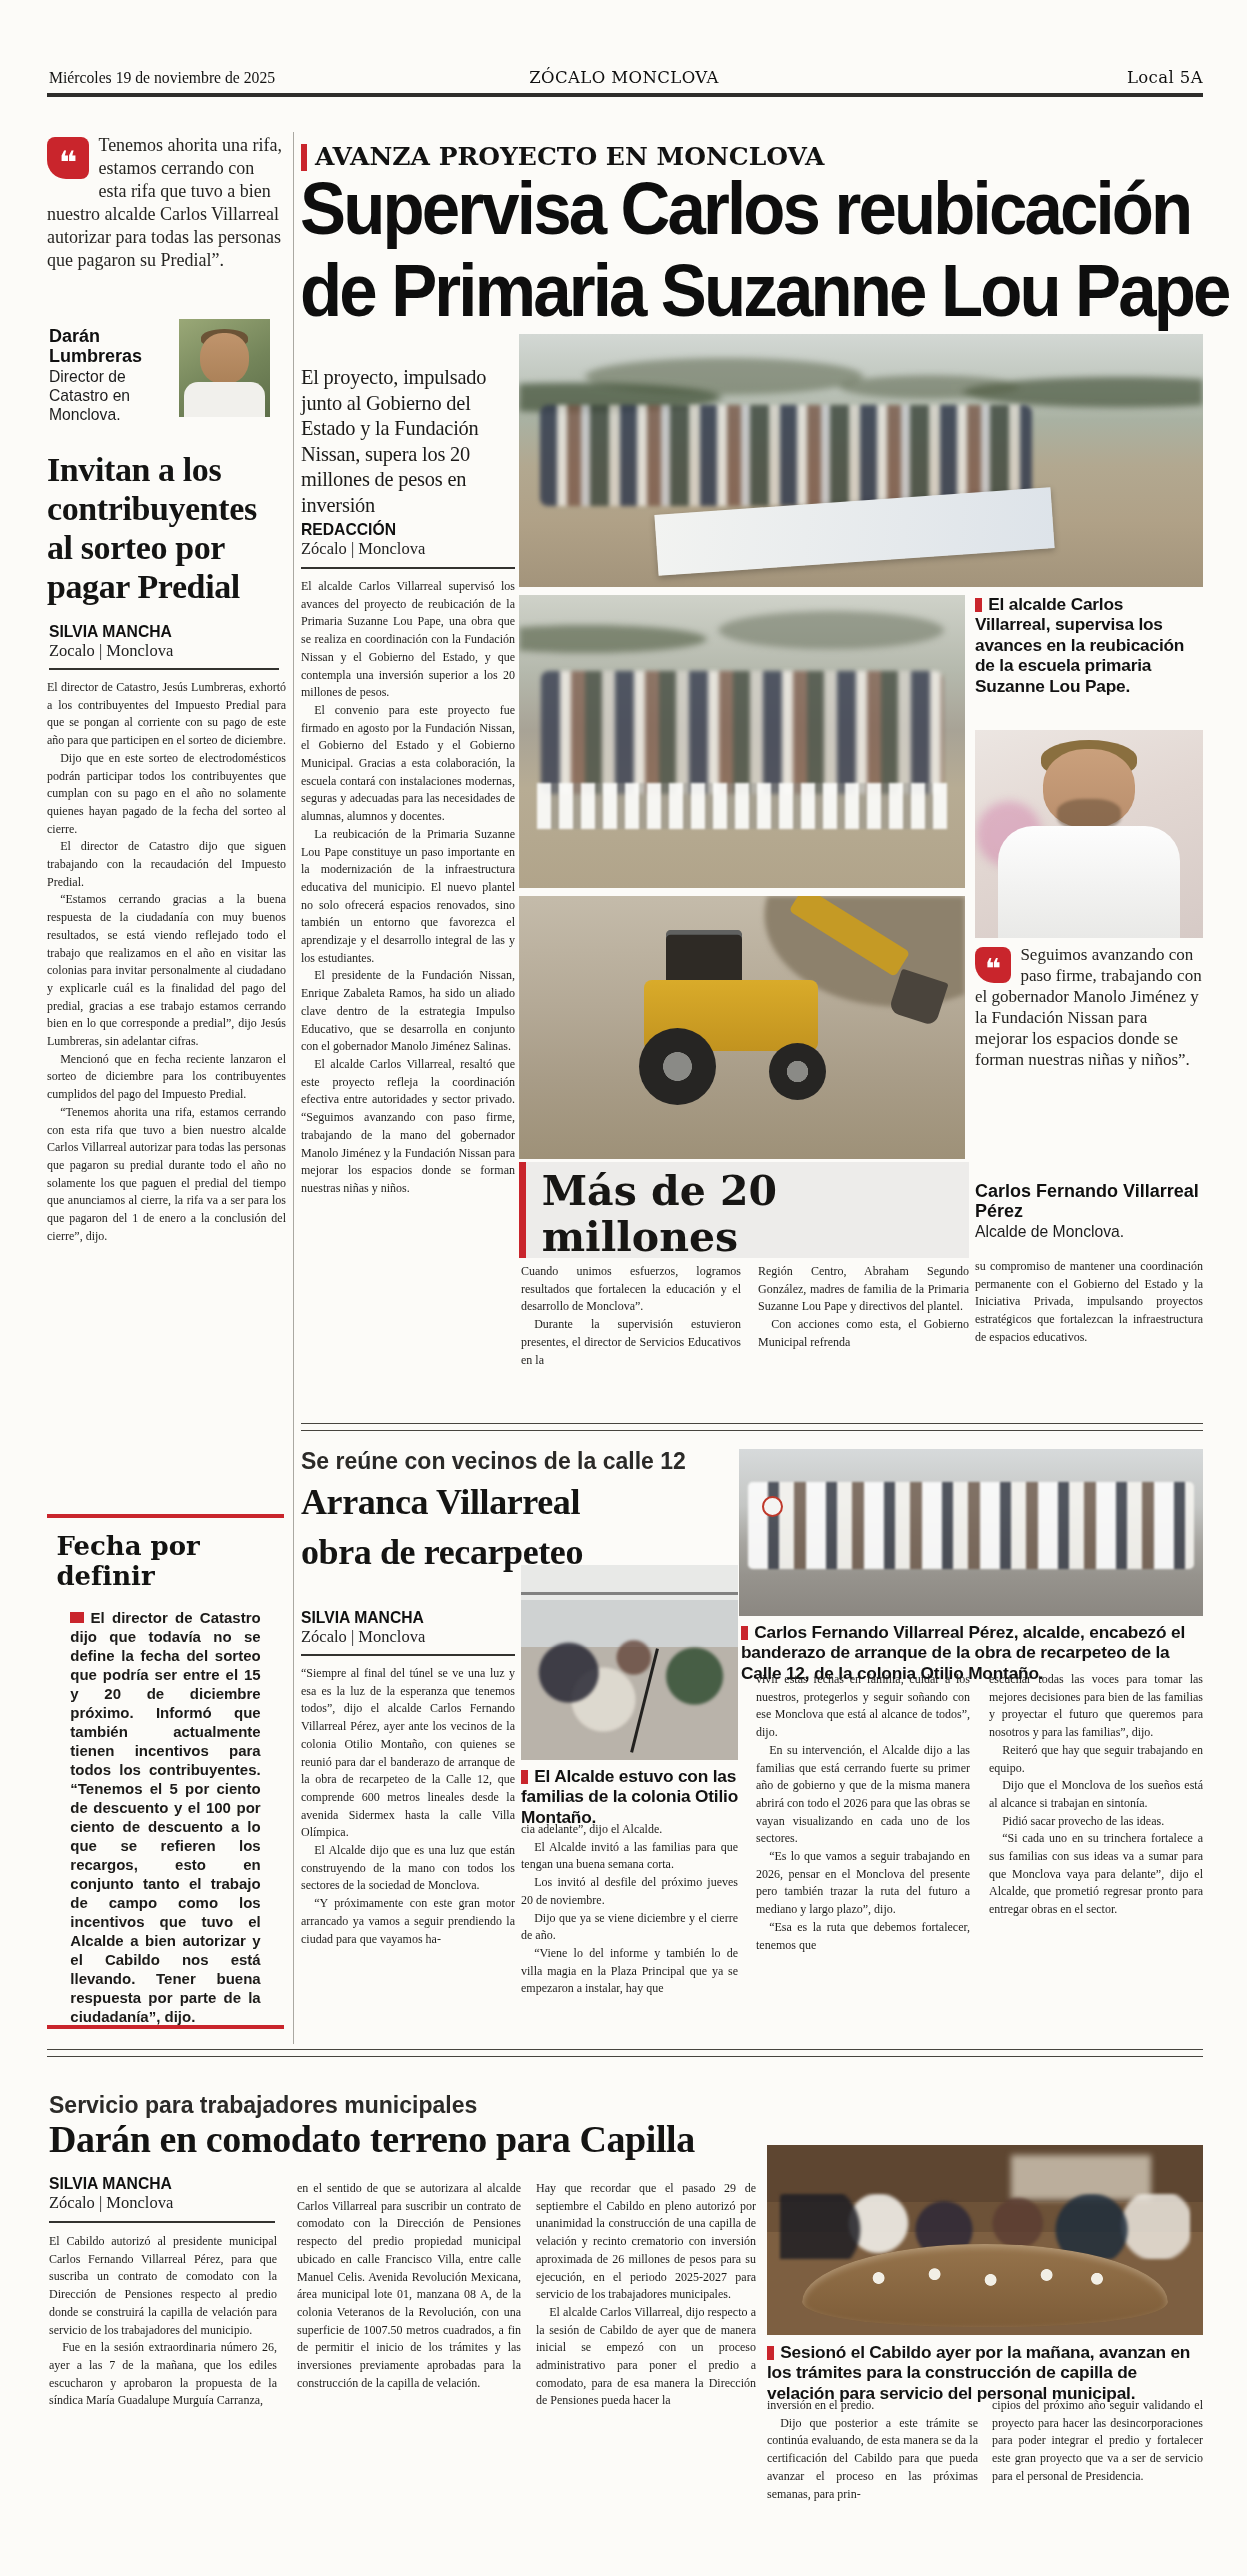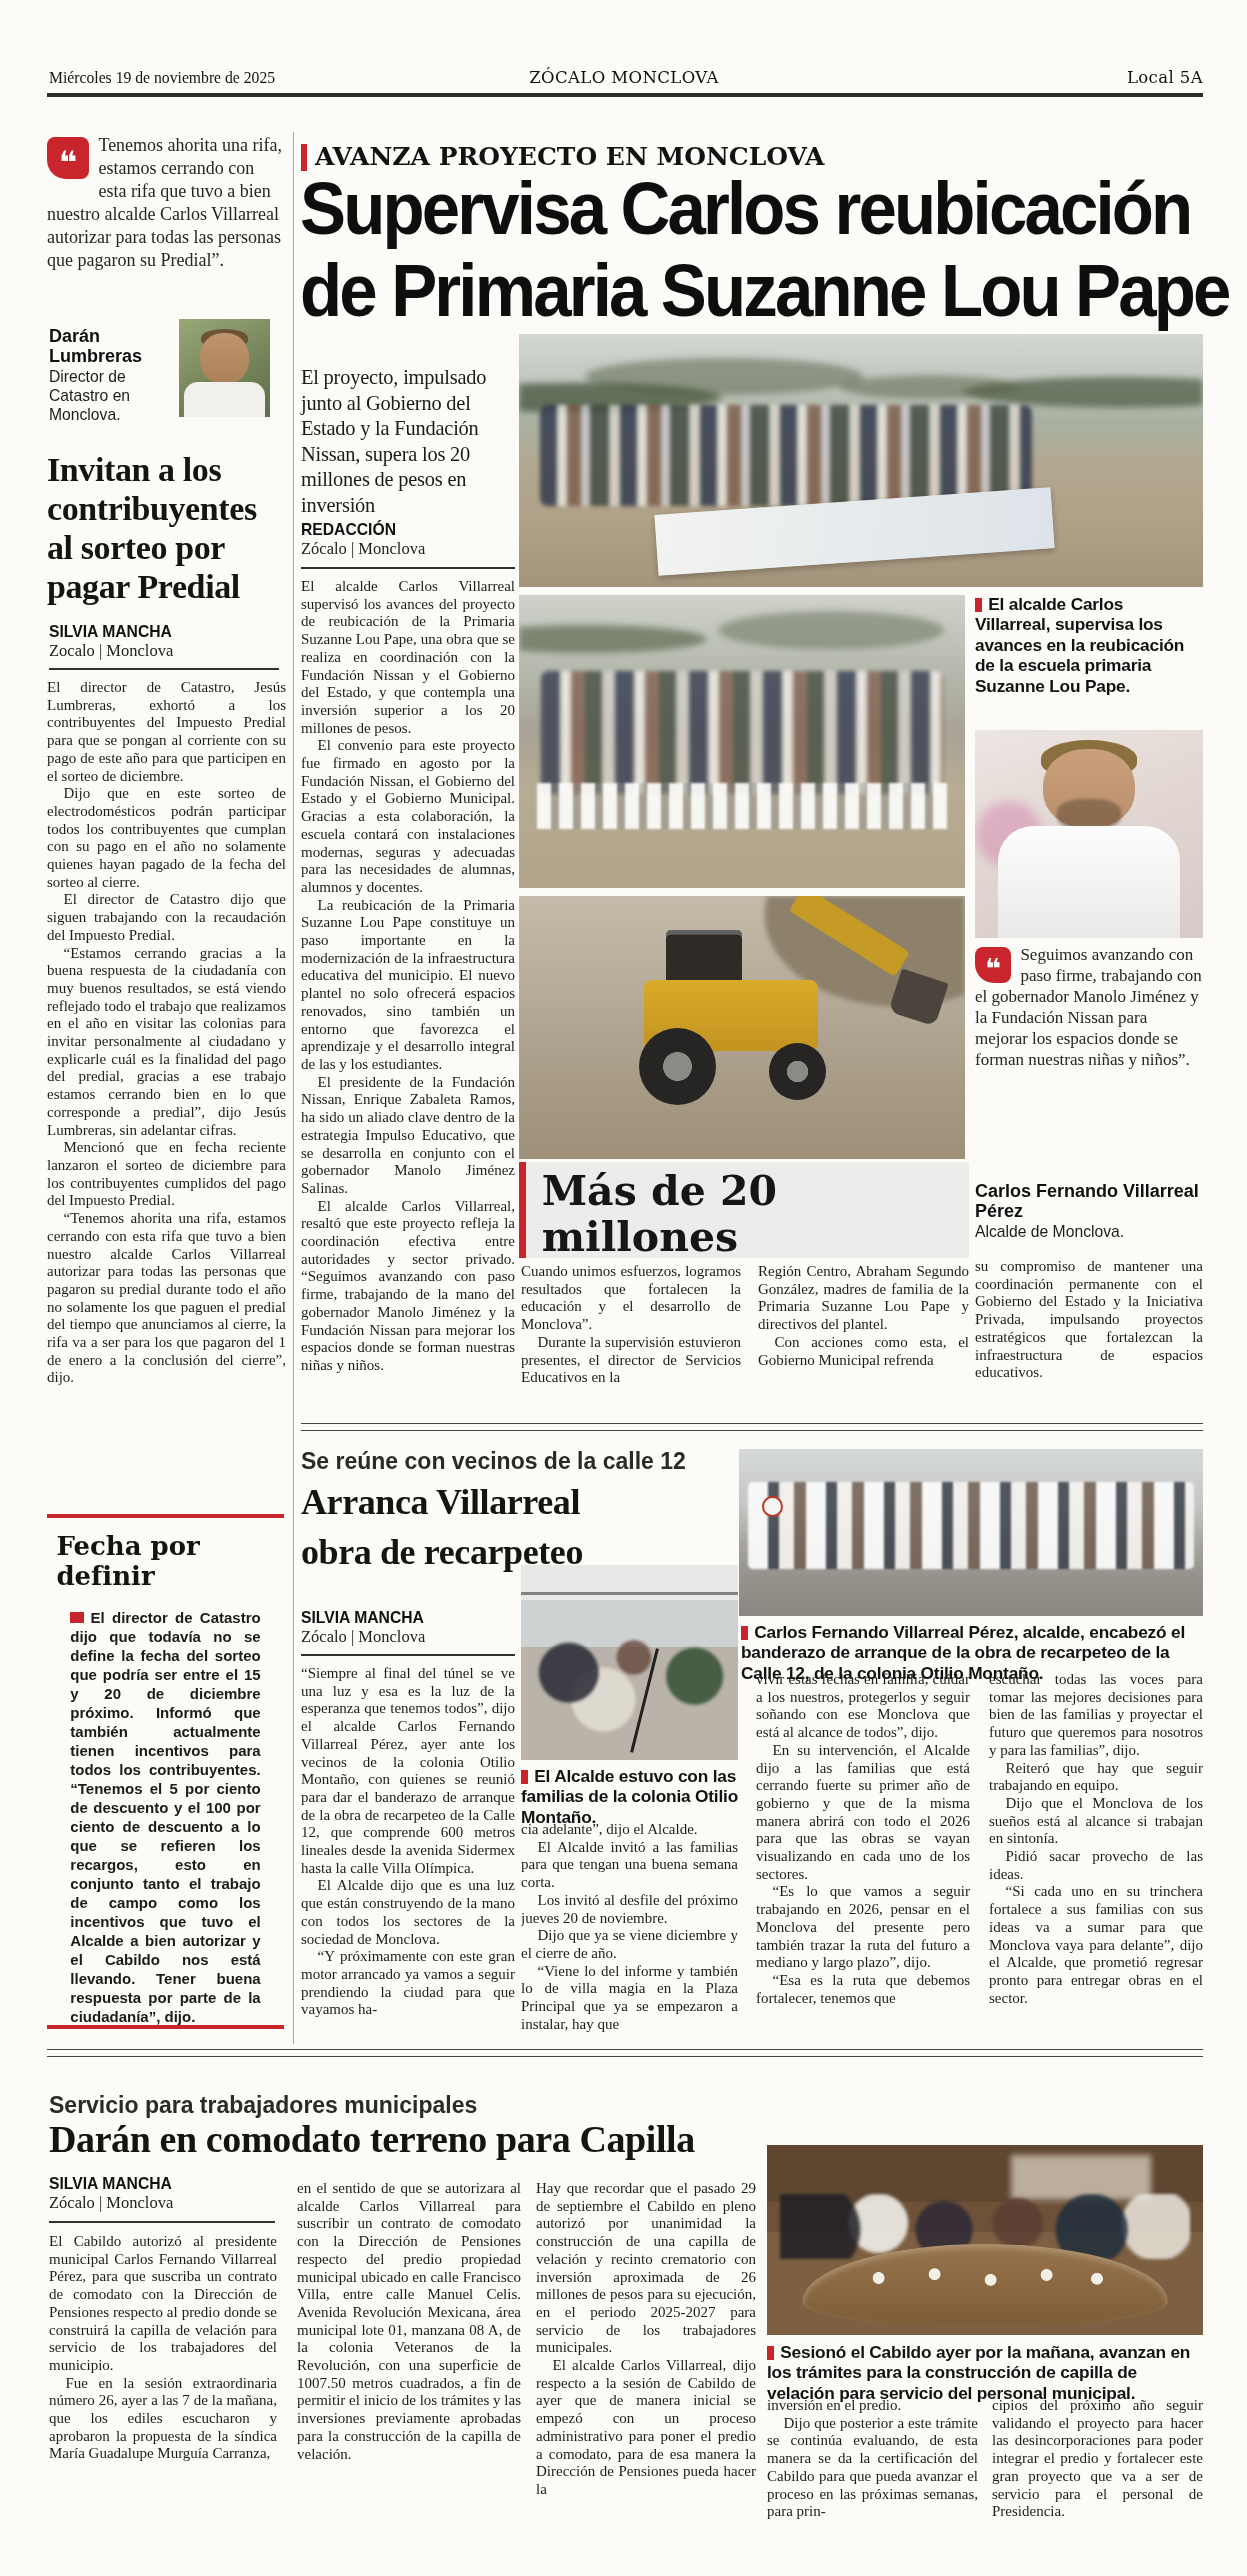--- a/index.html
+++ b/index.html
@@ -4,21 +4,21 @@
 <style>
   html,body{margin:0;padding:0;background:#e8e6e1}
   .page{position:relative;width:1248px;height:2576px;margin:0 auto;background:#fcfbf8;
         font-family:"Liberation Serif",serif;color:#1a1a1a;overflow:hidden;
         --red:#c9252c;--ink:#161616;--rule:#2e2d2b}
   .abs{position:absolute}
   .rule{background:var(--rule)}
   .drule{height:5.5px;border-top:1.6px solid #47453f;border-bottom:1.6px solid #47453f}
   .vrule{width:0.8px;background:#aaa8a2}
   
-  .body-col{font-size:15px;line-height:17.7px;text-align:justify;overflow:hidden;color:#1d1c1a}
+  .body-col{font-size:12px;line-height:17.7px;text-align:justify;overflow:hidden;color:#1d1c1a}
   .body-col p{margin:0;text-indent:1.1em;hyphens:auto}
   .body-col p.np{text-indent:0}
   
   .hl-serif{font-family:"Liberation Serif",serif;font-weight:600;color:#141413;letter-spacing:-0.4px}
   .hl-main{font-family:"Liberation Sans",sans-serif;font-weight:800;color:#0e0e0e;
            font-size:75px;line-height:82px;letter-spacing:-3.1px;transform:scaleX(.92);
            transform-origin:left top;white-space:nowrap}
   .kicker-slab{font-family:"DejaVu Serif",serif;font-weight:bold;color:#121212}
   .kicker-sans{font-family:"Liberation Sans",sans-serif;font-weight:bold;color:#2b2a28}
   

